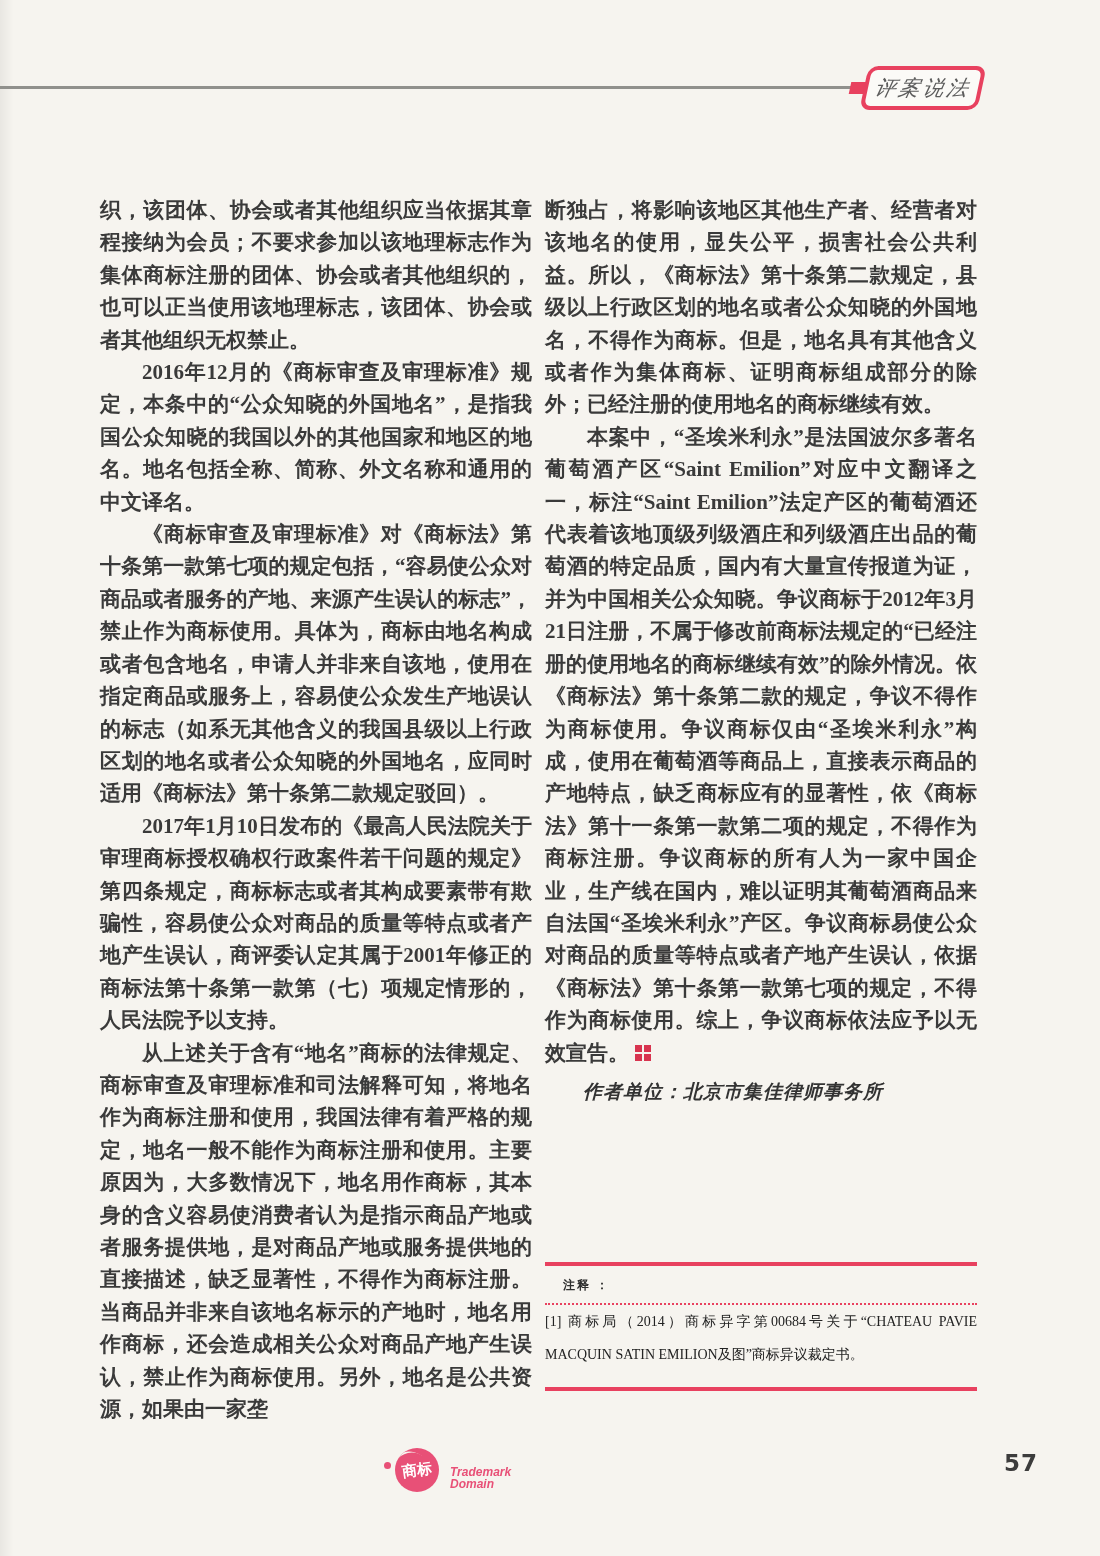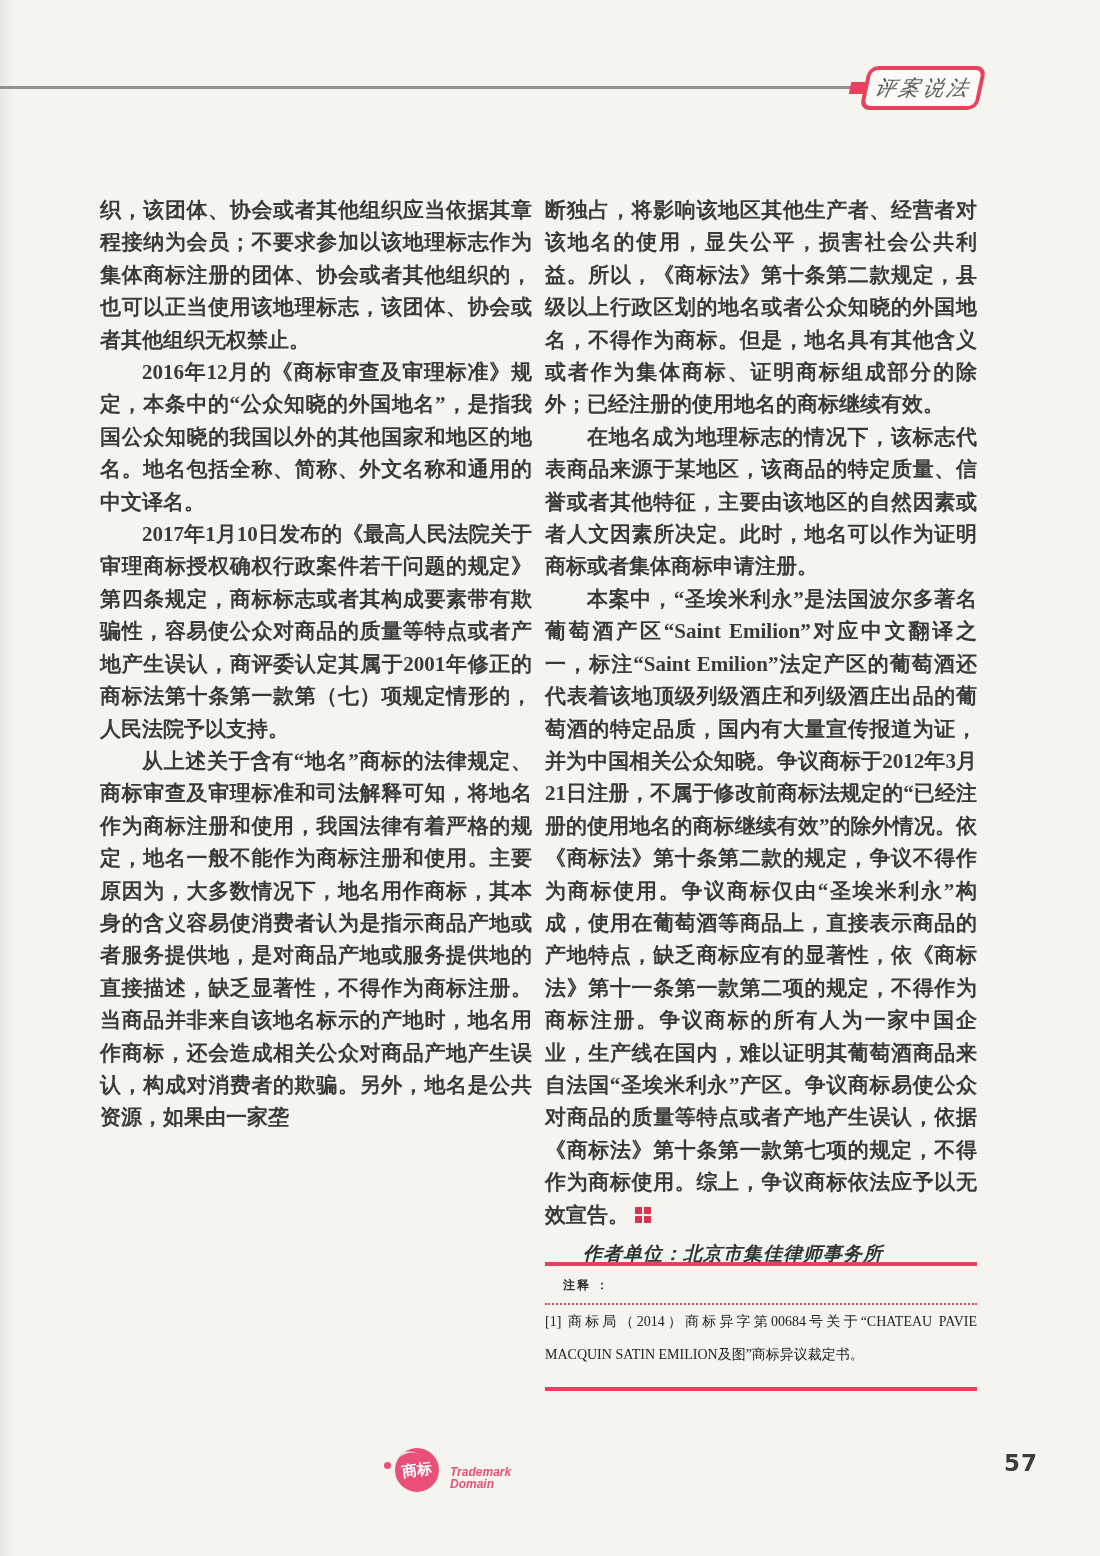--- a/index.html
+++ b/index.html
@@ -133,27 +133,27 @@
 
   <div class="header-rule"></div>
   <div class="badge-tab"></div>
   <div class="header-badge">
     <span class="badge-label">评案说法</span>
   </div>
 
   <div class="col col-left">
     <p>织，该团体、协会或者其他组织应当依据其章程接纳为会员；不要求参加以该地理标志作为集体商标注册的团体、协会或者其他组织的，也可以正当使用该地理标志，该团体、协会或者其他组织无权禁止。</p>
     <p class="indent">2016年12月的《商标审查及审理标准》规定，本条中的“公众知晓的外国地名”，是指我国公众知晓的我国以外的其他国家和地区的地名。地名包括全称、简称、外文名称和通用的中文译名。</p>
+    <p class="indent">《商标审查及审理标准》对《商标法》第十条第一款第七项的规定包括，“容易使公众对商品或者服务的产地、来源产生误认的标志”，禁止作为商标使用。具体为，商标由地名构成或者包含地名，申请人并非来自该地，使用在指定商品或服务上，容易使公众发生产地误认的标志（如系无其他含义的我国县级以上行政区划的地名或者公众知晓的外国地名，应同时适用《商标法》第十条第二款规定驳回）。</p>
     <p class="indent">2017年1月10日发布的《最高人民法院关于审理商标授权确权行政案件若干问题的规定》第四条规定，商标标志或者其构成要素带有欺骗性，容易使公众对商品的质量等特点或者产地产生误认，商评委认定其属于2001年修正的商标法第十条第一款第（七）项规定情形的，人民法院予以支持。</p>
-    <p class="indent">从上述关于含有“地名”商标的法律规定、商标审查及审理标准和司法解释可知，将地名作为商标注册和使用，我国法律有着严格的规定，地名一般不能作为商标注册和使用。主要原因为，大多数情况下，地名用作商标，其本身的含义容易使消费者认为是指示商品产地或者服务提供地，是对商品产地或服务提供地的直接描述，缺乏显著性，不得作为商标注册。当商品并非来自该地名标示的产地时，地名用作商标，还会造成相关公众对商品产地产生误认，构成对消费者的欺骗。另外，地名是公共资源，如果由一家垄</p>
+    <p class="indent">从上述关于含有“地名”商标的法律规定、商标审查及审理标准和司法解释可知，将地名作为商标注册和使用，我国法律有着严格的规定，地名一般不能作为商标注册和使用。主要原因为，大多数情况下，地名用作商标，其本身的含义容易使消费者认为是指示商品产地或者服务提供地，是对商品产地或服务提供地的直接描述，缺乏显著性，不得作为商标注册。当商品并非来自该地名标示的产地时，地名用作商标，还会造成相关公众对商品产地产生误认，禁止作为商标使用。另外，地名是公共资源，如果由一家垄</p>
   </div>
 
   <div class="col col-right">
     <p>断独占，将影响该地区其他生产者、经营者对该地名的使用，显失公平，损害社会公共利益。所以，《商标法》第十条第二款规定，县级以上行政区划的地名或者公众知晓的外国地名，不得作为商标。但是，地名具有其他含义或者作为集体商标、证明商标组成部分的除外；已经注册的使用地名的商标继续有效。</p>
-    <p class="indent">在地名成为地理标志的情况下，该标志代表商品来源于某地区，该商品的特定质量、信誉或者其他特征，主要由该地区的自然因素或者人文因素所决定。此时，地名可以作为证明商标或者集体商标申请注册。</p>
     <p class="indent"><span>本案中，“圣埃米利永”是法国波尔多著名葡萄酒产区“Saint Emilion”对应中文翻译之一，标注“Saint Emilion”法定产区的葡萄酒还代表着该地顶级列级酒庄和列级酒庄出品的葡萄酒的特定品质，国内有大量宣传报道为证，并为中国相关公众知晓。争议商标于2012年3月21日注册，不属于修改前商标法规定的“已经注册的使用地名的商标继续有效”的除外情况。依《商标法》第十条第二款的规定，争议不得作为商标使用。争议商标仅由“圣埃米利永”构成，使用在葡萄酒等商品上，直接表示商品的产地特点，缺乏商标应有的显著性，依《商标法》第十一条第一款第二项的规定，不得作为商标注册。争议商标的所有人为一家中国企业，生产线在国内，难以证明其葡萄酒商品来自法国“圣埃米利永”产区。争议商标易使公众对商品的质量等特点或者产地产生误认，依据《商标法》第十条第一款第七项的规定，不得作为商标使用。综上，争议商标依法应予以无效宣告。</span><span class="end-seal"></span></p>
     <div class="author-line">作者单位：北京市集佳律师事务所</div>
   </div>
 
   <div class="notes">
     <div class="notes-topline"></div>
     <div class="notes-heading">注释 ：</div>
     <div class="notes-dotline"></div>
     <div class="note-item">[1] 商标局（2014）商标异字第00684号关于“CHATEAU PAVIE MACQUIN SATIN EMILION及图”商标异议裁定书。</div>
     <div class="notes-bottomline"></div>

